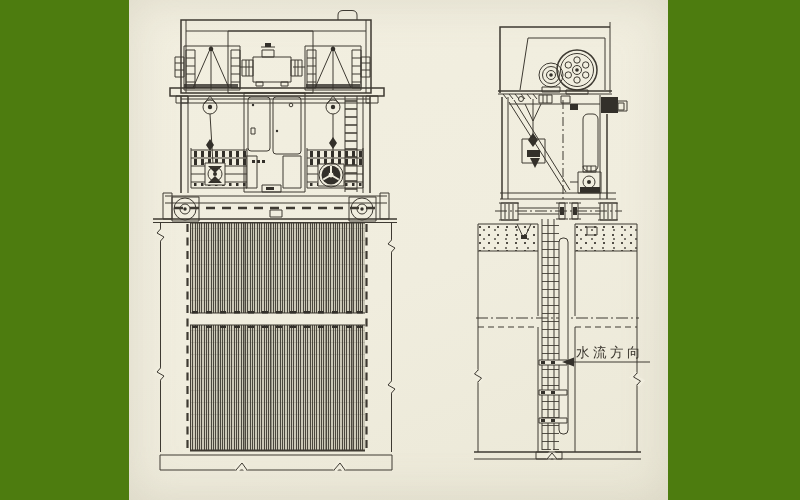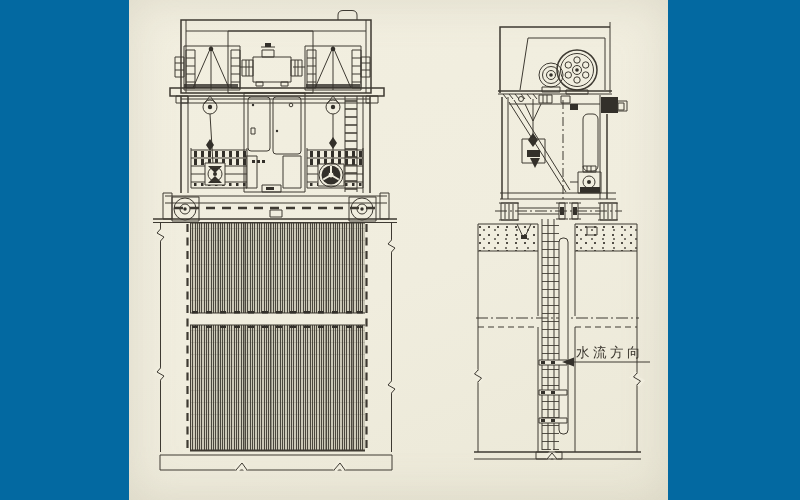--- a/index.html
+++ b/index.html
@@ -1,16 +1,16 @@
 <!DOCTYPE html>
 <html><head>
 <meta charset="utf-8">
 <style>
   html,body{margin:0;padding:0;background:#ffffff;}
-  .page{position:relative;width:800px;height:500px;overflow:hidden;background:#0369a1;
+  .page{position:relative;width:800px;height:500px;overflow:hidden;background:#4d7c0f;
         font-family:"DejaVu Sans",sans-serif;}
   .photo{position:absolute;left:129px;top:0;width:539px;height:500px;
          background:linear-gradient(160deg,#f2efe0 0%,#f0edde 55%,#ebe8d7 100%);
          box-shadow:inset 0 0 45px rgba(175,170,148,.30);}
   .tex{position:absolute;}
   
   .screenhatch{
     background-color:#cbc8b7;
     background-image:
       repeating-linear-gradient(90deg, rgba(57,53,45,.88) 0 1px, transparent 1px 2.3px),

